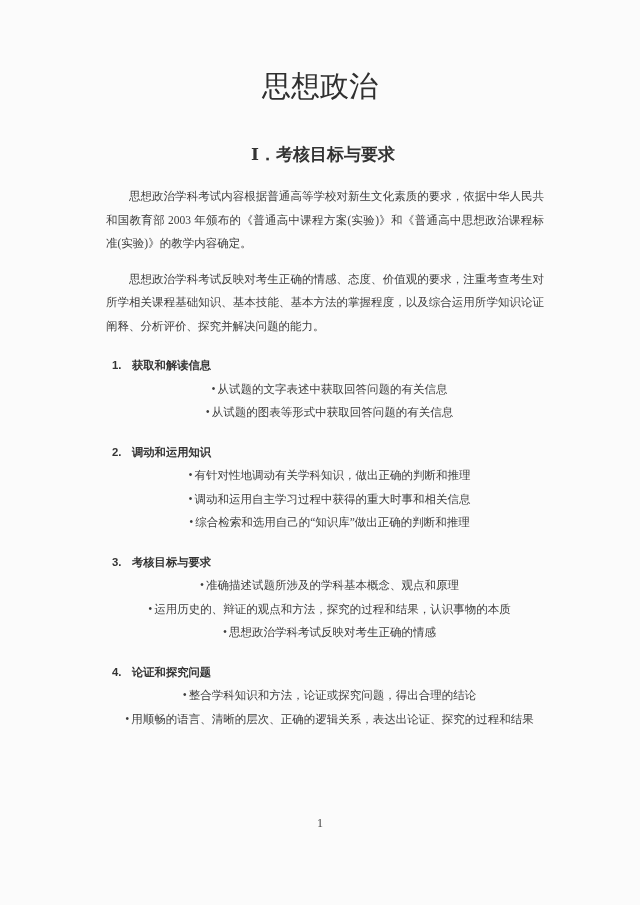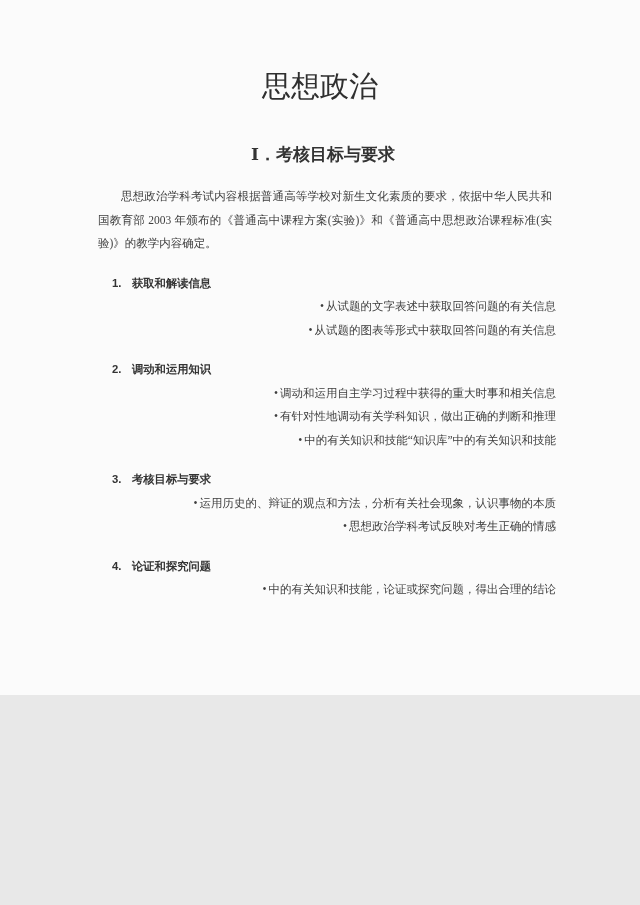--- a/index.html
+++ b/index.html
@@ -8,21 +8,21 @@
     background: #e8e8e8;
   }
   body {
     width: 640px;
     height: 905px;
     font-family: "Liberation Serif", "DejaVu Serif", serif;
   }
   .page {
     position: relative;
     width: 640px;
-    height: 695px;
+    height: 905px;
     box-sizing: border-box;
     background: #fbfbfb;
     color: #3a3a3a;
     padding-top: 64px;
     overflow: hidden;
   }
   .doc-title {
     margin: 0;
     text-align: center;
     font-size: 29px;
@@ -39,39 +39,39 @@
     color: #333333;
   }
   .content {
     margin: 17px 84px 0 94px;
     font-size: 11.5px;
     line-height: 23.5px;
     text-align: justify;
     color: #3d3d3d;
   }
   .para {
-    margin: 4px;
+    margin: 12px;
     text-indent: 2em;
   }
   .obj-heading {
     margin-left: 18px;
     font-family: "Liberation Sans", "DejaVu Sans", sans-serif;
     font-weight: 700;
     font-size: 11.3px;
     color: #333333;
     text-align: left;
     margin-top: 16px;
   }
   .obj-num {
     display: inline-block;
     width: 20px;
   }
   .obj-item {
     margin-left: 9px;
-    text-align: right;
+    text-align: center;
   }
   .bullet {
     margin-right: 2px;
   }
   .page-number {
     position: absolute;
     top: 816px;
     left: 0;
     width: 100%;
     text-align: center;
@@ -84,66 +84,73 @@
 
 <div class="page">
 
   <h1 class="doc-title">思想政治</h1>
 
   <h2 class="section-heading">Ⅰ．考核目标与要求</h2>
 
   <div class="content">
 
     <p class="para">思想政治学科考试内容根据普通高等学校对新生文化素质的要求，依据中华人民共和国教育部 2003 年颁布的《普通高中课程方案(实验)》和《普通高中思想政治课程标准(实验)》的教学内容确定。</p>
+    <p class="para">思想政治学科考试反映对考生正确的情感、态度、价值观的要求，注重考查考生对所学相关课程基础知识、基本技能、基本方法的掌握程度，以及综合运用所学知识论证阐释、分析评价、探究并解决问题的能力。</p>
 
     <div class="obj">
       <div class="obj-heading">
         <span class="obj-num">1.</span><span class="obj-title">获取和解读信息</span>
       </div>
       <div class="obj-item">
         <span class="bullet">•</span><span>从试题的文字表述中获取回答问题的有关信息</span>
       </div>
       <div class="obj-item">
         <span class="bullet">•</span><span>从试题的图表等形式中获取回答问题的有关信息</span>
       </div>
     </div>
 
     <div class="obj">
       <div class="obj-heading">
         <span class="obj-num">2.</span><span class="obj-title">调动和运用知识</span>
       </div>
       <div class="obj-item">
+        <span class="bullet">•</span><span>有针对性地调动有关学科知识，做出正确的判断和推理</span>
+      </div>
+      <div class="obj-item">
         <span class="bullet">•</span><span>调动和运用自主学习过程中获得的重大时事和相关信息</span>
       </div>
       <div class="obj-item">
-        <span class="bullet">•</span><span>有针对性地调动有关学科知识，做出正确的判断和推理</span>
-      </div>
-      <div class="obj-item">
-        <span class="bullet">•</span><span>中的有关知识和技能“知识库”中的有关知识和技能</span>
+        <span class="bullet">•</span><span>综合检索和选用自己的“知识库”做出正确的判断和推理</span>
       </div>
     </div>
 
     <div class="obj">
       <div class="obj-heading">
         <span class="obj-num">3.</span><span class="obj-title">考核目标与要求</span>
       </div>
       <div class="obj-item">
-        <span class="bullet">•</span><span>运用历史的、辩证的观点和方法，分析有关社会现象，认识事物的本质</span>
+        <span class="bullet">•</span><span>准确描述试题所涉及的学科基本概念、观点和原理</span>
+      </div>
+      <div class="obj-item">
+        <span class="bullet">•</span><span>运用历史的、辩证的观点和方法，探究的过程和结果，认识事物的本质</span>
       </div>
       <div class="obj-item">
         <span class="bullet">•</span><span>思想政治学科考试反映对考生正确的情感</span>
       </div>
     </div>
 
     <div class="obj">
       <div class="obj-heading">
         <span class="obj-num">4.</span><span class="obj-title">论证和探究问题</span>
       </div>
       <div class="obj-item">
-        <span class="bullet">•</span><span>中的有关知识和技能，论证或探究问题，得出合理的结论</span>
+        <span class="bullet">•</span><span>整合学科知识和方法，论证或探究问题，得出合理的结论</span>
+      </div>
+      <div class="obj-item">
+        <span class="bullet">•</span><span>用顺畅的语言、清晰的层次、正确的逻辑关系，表达出论证、探究的过程和结果</span>
       </div>
     </div>
 
   </div>
 
   <div class="page-number">1</div>
 
 </div>
 
 </body></html>

